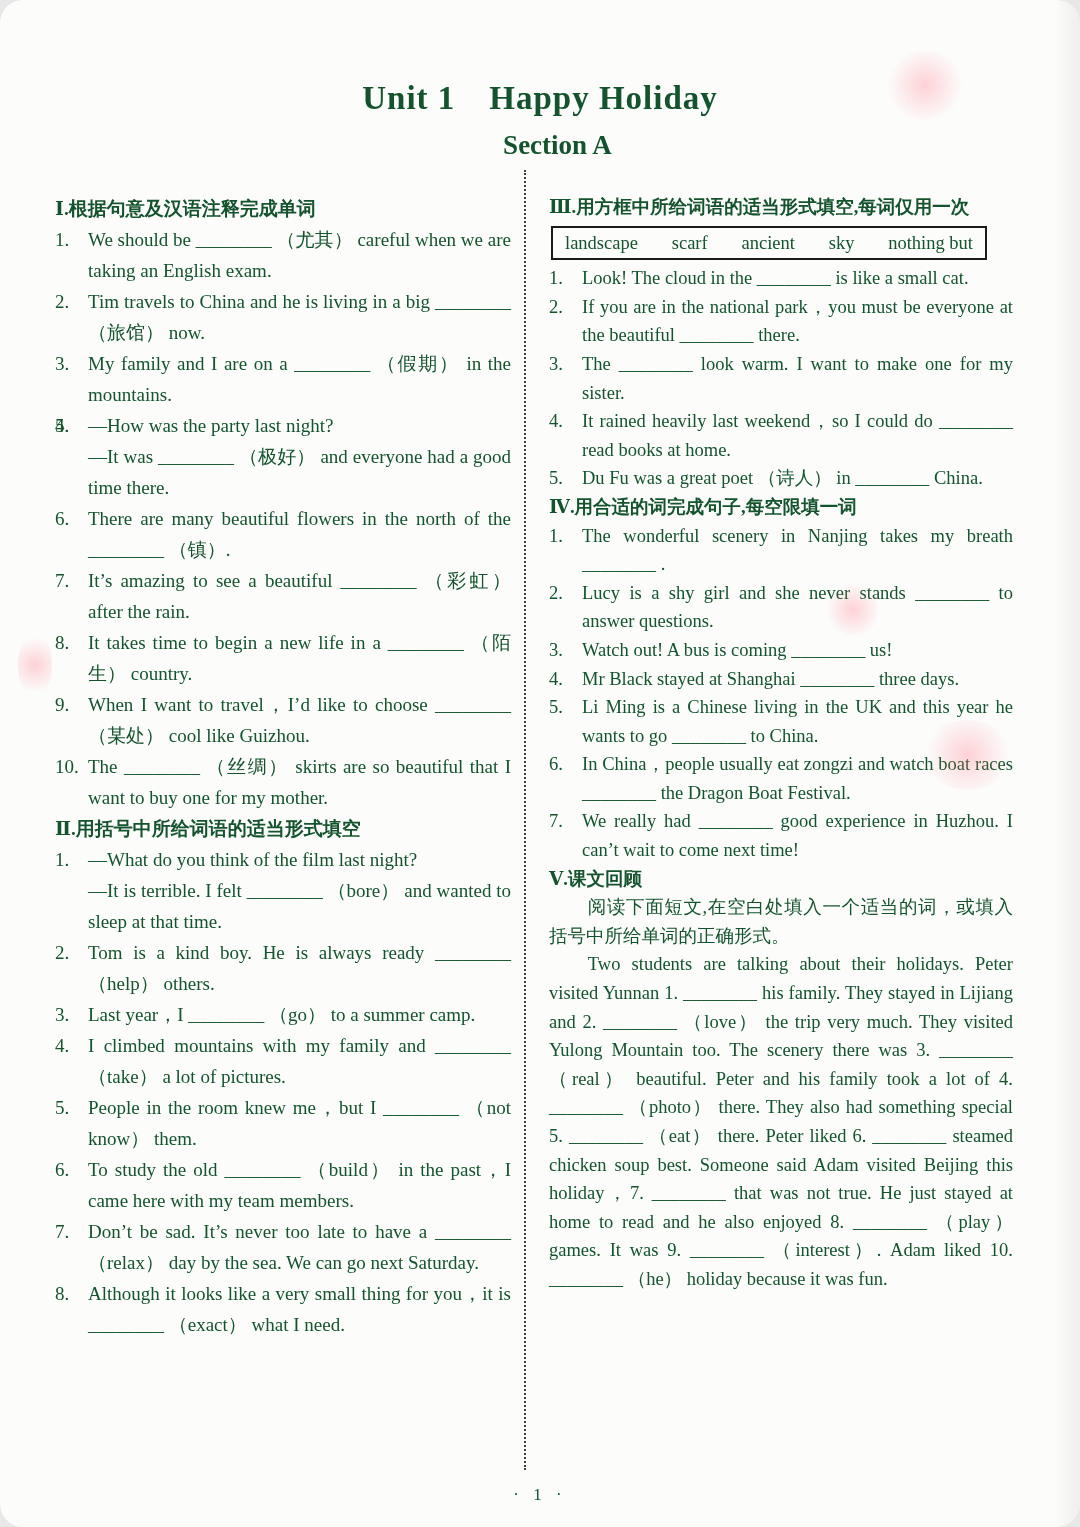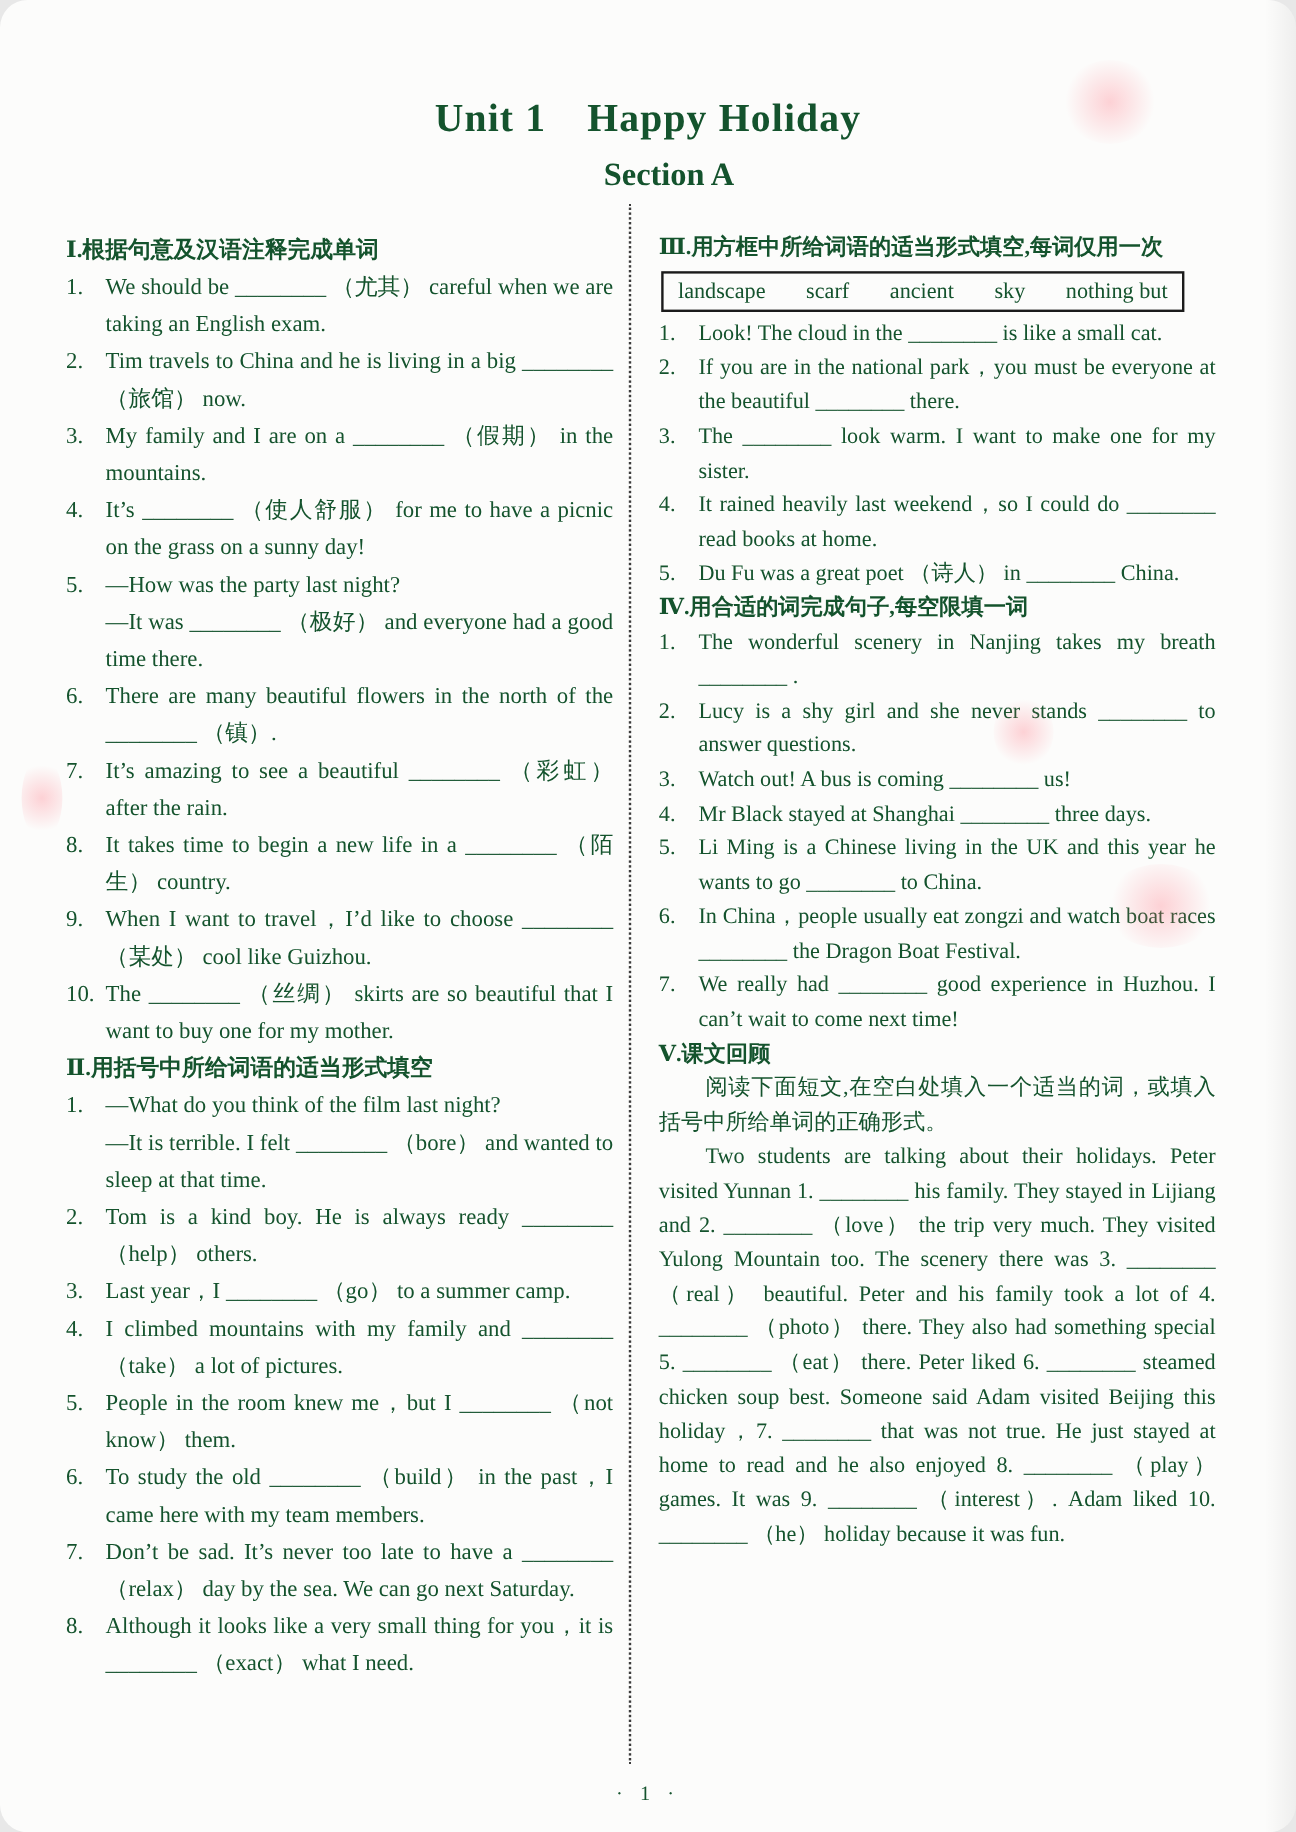--- a/index.html
+++ b/index.html
@@ -62,21 +62,21 @@
   </div>
 
   <div class="divider"></div>
 
   <div class="col col-left">
     <div class="sec-head">Ⅰ.根据句意及汉语注释完成单词</div>
 
     <div class="item"><span class="num">1.</span><span class="txt">We should be ________ （尤其） careful when we are taking an English exam.</span></div>
     <div class="item"><span class="num">2.</span><span class="txt">Tim travels to China and he is living in a big ________ （旅馆） now.</span></div>
     <div class="item"><span class="num">3.</span><span class="txt">My family and I are on a ________ （假期） in the mountains.</span></div>
-    <div class="item"><span class="num">4.</span><span class="txt">It’s ________ （使人舒服） for me to have a picnic on the grass on a sunny day!</span></div>
+    <div class="item"><span class="num">4.</span></div>
     <div class="item"><span class="num">5.</span><span class="txt">—How was the party last night?
 —It was ________ （极好） and everyone had a good time there.</span></div>
     <div class="item"><span class="num">6.</span><span class="txt">There are many beautiful flowers in the north of the ________ （镇）.</span></div>
     <div class="item"><span class="num">7.</span><span class="txt">It’s amazing to see a beautiful ________ （彩虹） after the rain.</span></div>
     <div class="item"><span class="num">8.</span><span class="txt">It takes time to begin a new life in a ________ （陌生） country.</span></div>
     <div class="item"><span class="num">9.</span><span class="txt">When I want to travel，I’d like to choose ________ （某处） cool like Guizhou.</span></div>
     <div class="item"><span class="num">10.</span><span class="txt">The ________ （丝绸） skirts are so beautiful that I want to buy one for my mother.</span></div>
 
     <div class="sec-head">Ⅱ.用括号中所给词语的适当形式填空</div>
 

